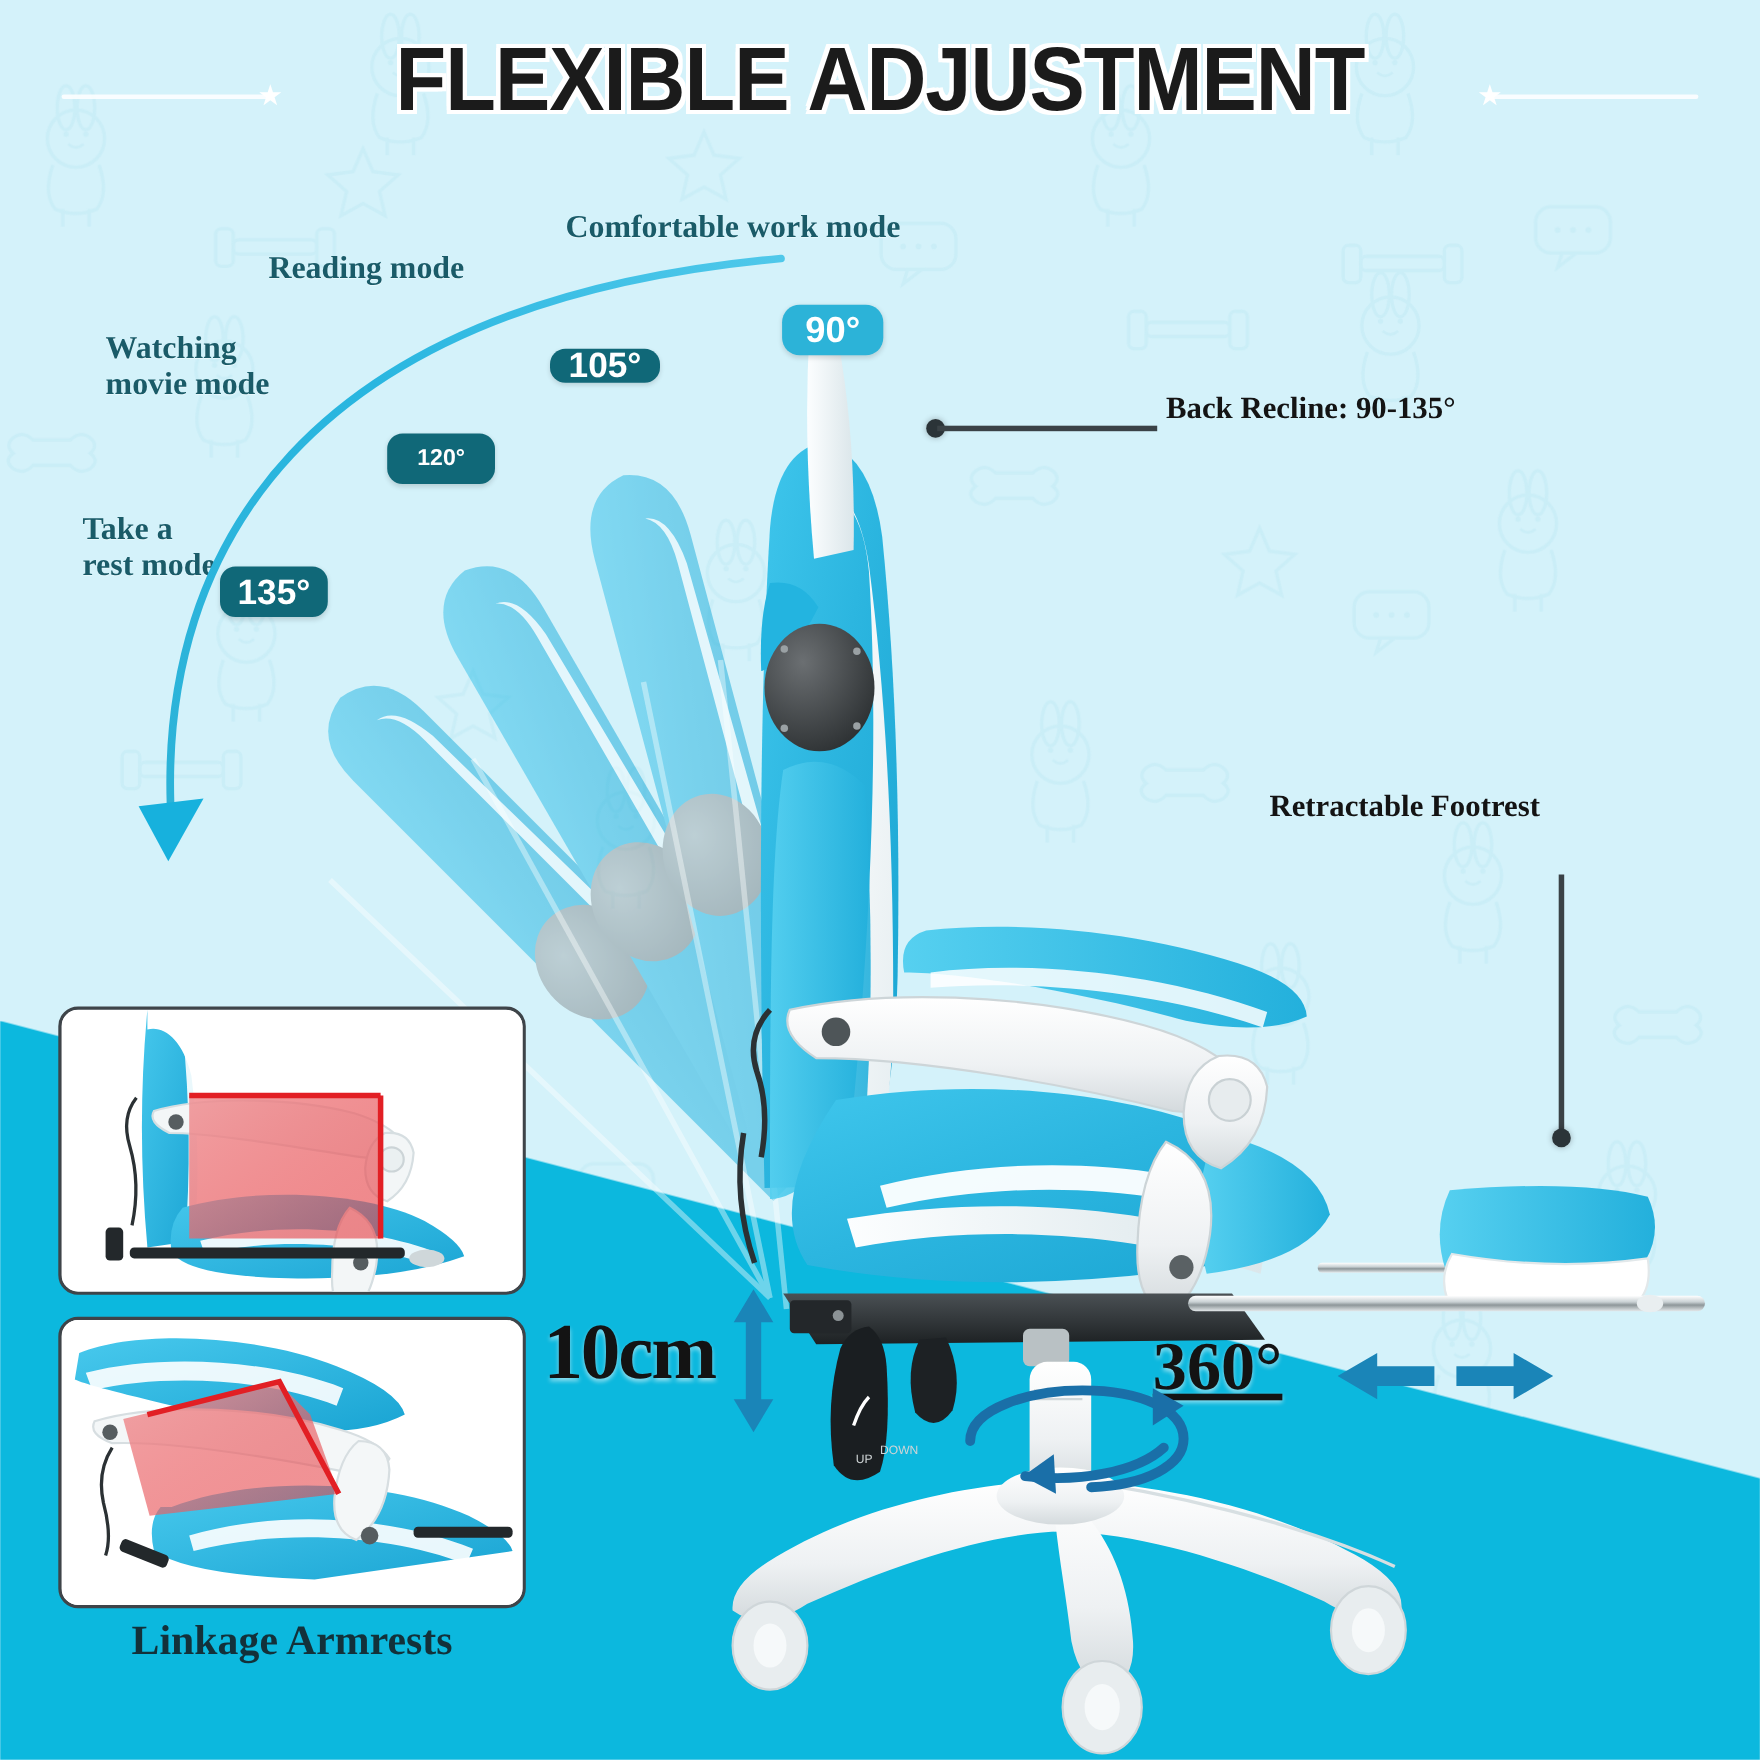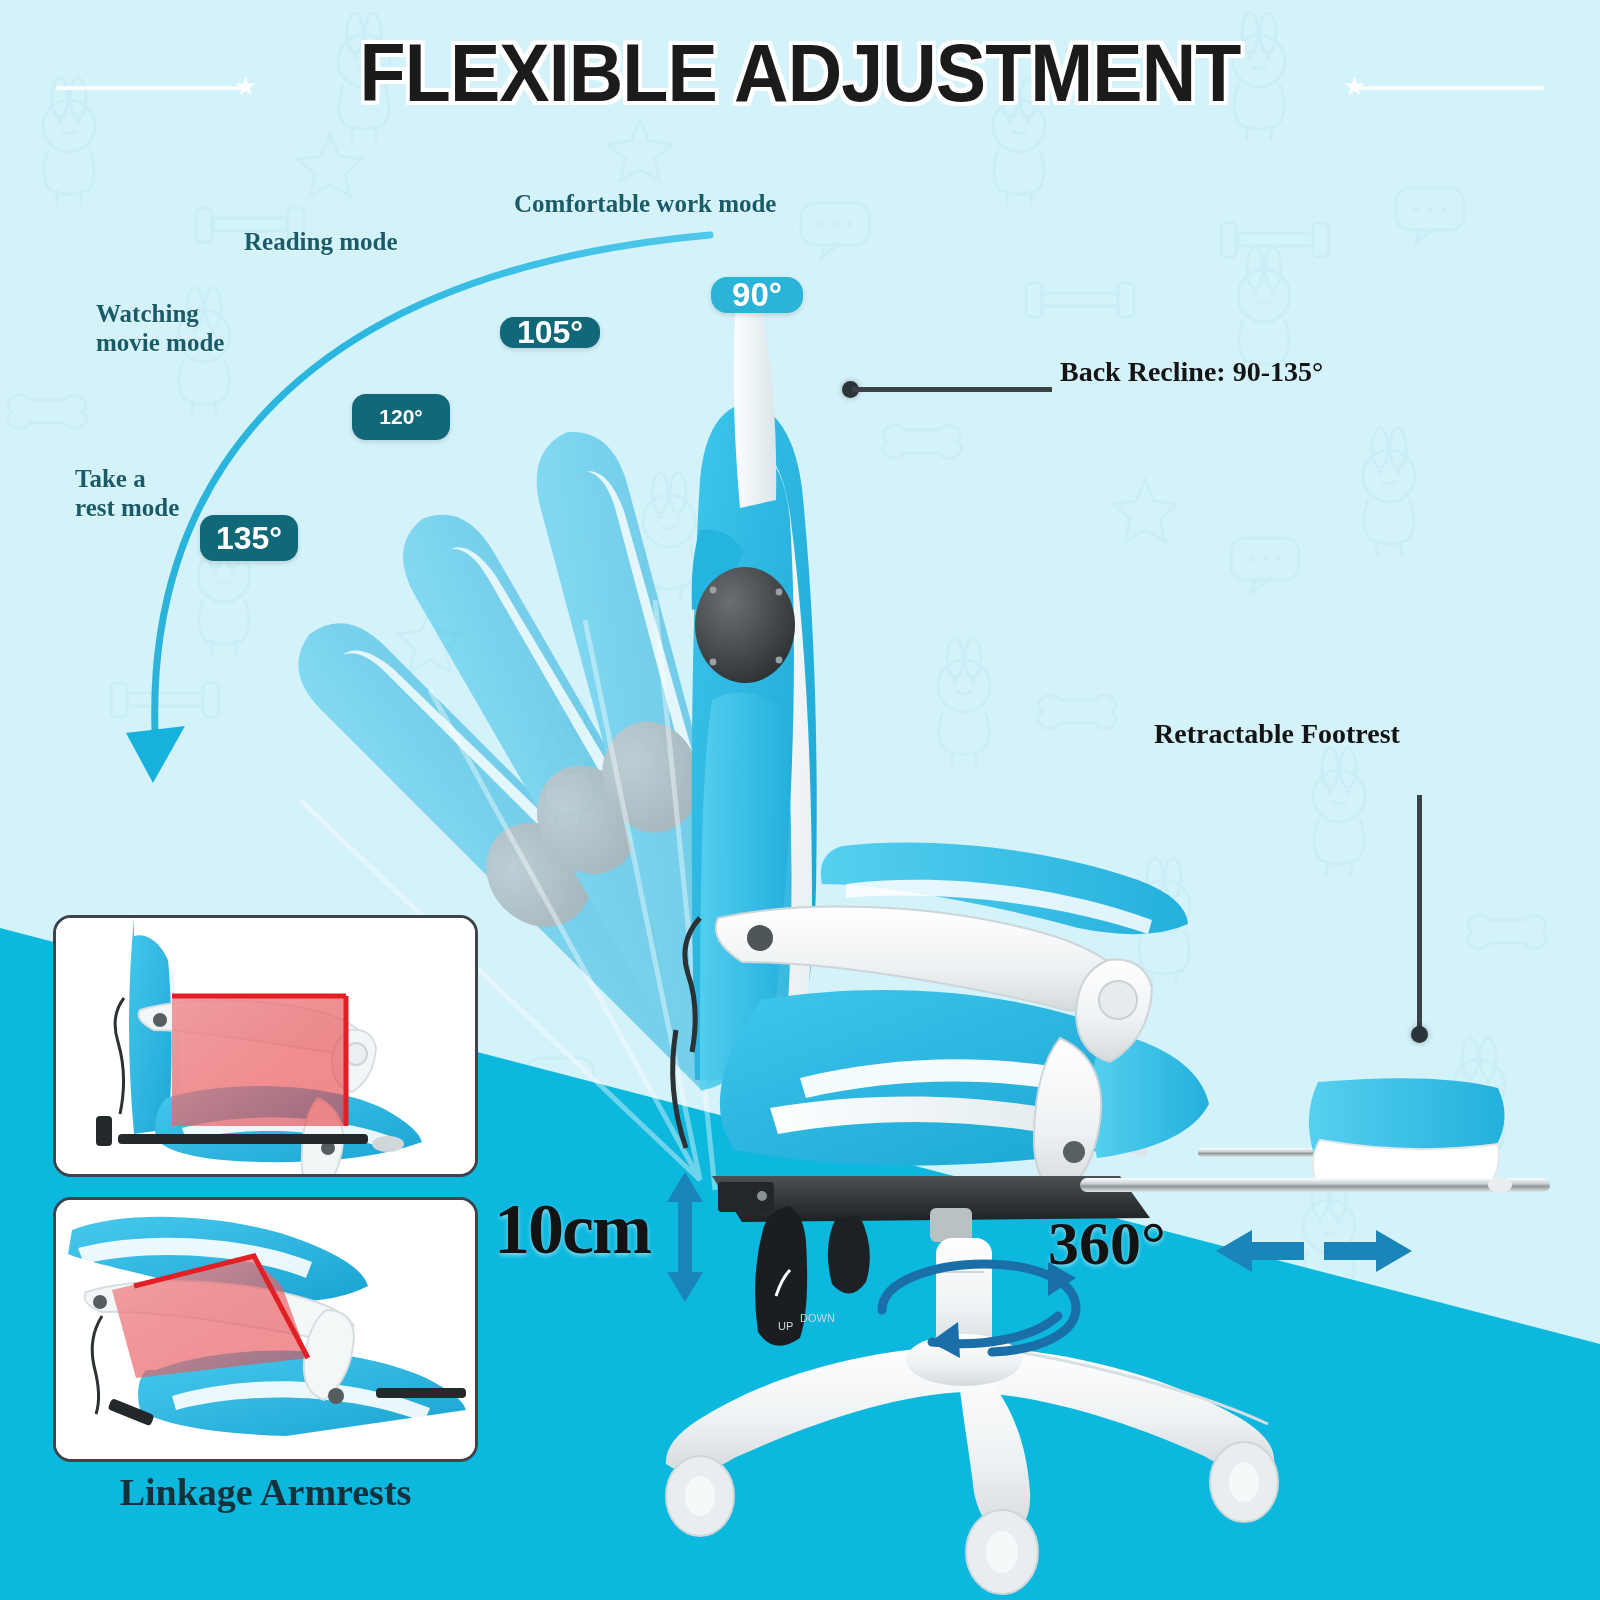--- a/index.html
+++ b/index.html
@@ -35,21 +35,21 @@
   .star { position:absolute; top:52px; color:#ffffff; font-size:26px; line-height:26px; }
   .star.left  { left:234px; }
   .star.right { right:234px; }
 
   
   .mode-label {
     position:absolute;
     font-family:"Liberation Serif", serif;
     font-weight:bold;
     color:#1a5b68;
-    font-size:25px;
+    font-size:29px;
     line-height:1.14;
     white-space:pre-line;
     text-shadow:0 1px 0 rgba(255,255,255,.45);
   }
   .m-comfort { left:514px; top:190px; }
   .m-reading { left:244px; top:228px; }
   .m-watching{ left:96px;  top:300px; }
   .m-rest    { left:75px;  top:465px; }
 
   
@@ -60,21 +60,21 @@
     position:absolute;
     display:flex; align-items:center; justify-content:center;
     color:#ffffff;
     font-family:"Liberation Sans", sans-serif;
     font-weight:bold;
     border-radius:14px;
     box-shadow:0 2px 5px rgba(0,0,0,.14);
   }
   .badge.dark  { background:#106878; }
   .badge.light { background:#2cb3d8; }
-  .b90  { left:711px; top:277px;  width:92px;  height:36px; font-size:33px; border-radius:16px; }
+  .b90  { left:711px; top:277px;  width:92px;  height:46px; font-size:33px; border-radius:16px; }
   .b105 { left:500px; top:317px;  width:100px; height:31px; font-size:32px; }
   .b120 { left:352px; top:394px;  width:98px;  height:46px; font-size:21px; }
   .b135 { left:200px; top:515px;  width:98px;  height:46px; font-size:32px; }
 
   
   .chair-svg { position:absolute; left:0; top:0; width:1600px; height:1600px; }
 
   
   .callout {
     position:absolute;
@@ -95,21 +95,21 @@
                  background:#2b3438; box-shadow:0 0 6px rgba(0,0,0,.3); }
 
   
   .dim-text {
     position:absolute;
     font-family:"Liberation Serif", serif;
     font-weight:bold; color:#131313;
     text-shadow:0 2px 4px rgba(255,255,255,.55);
   }
   .d-10cm { left:494px;  top:1188px; font-size:72px; letter-spacing:-2px; }
-  .d-360  { left:1048px; top:1208px; font-size:62px; }
+  .d-360  { left:1048px; top:1208px; font-size:62px;text-decoration:underline; }
 
   
   .inset {
     position:absolute;
     background:#ffffff;
     border:3px solid #3e4449;
     border-radius:18px;
     overflow:hidden;
   }
   .inset-1 { left:53px; top:915px;  width:425px; height:262px; }

